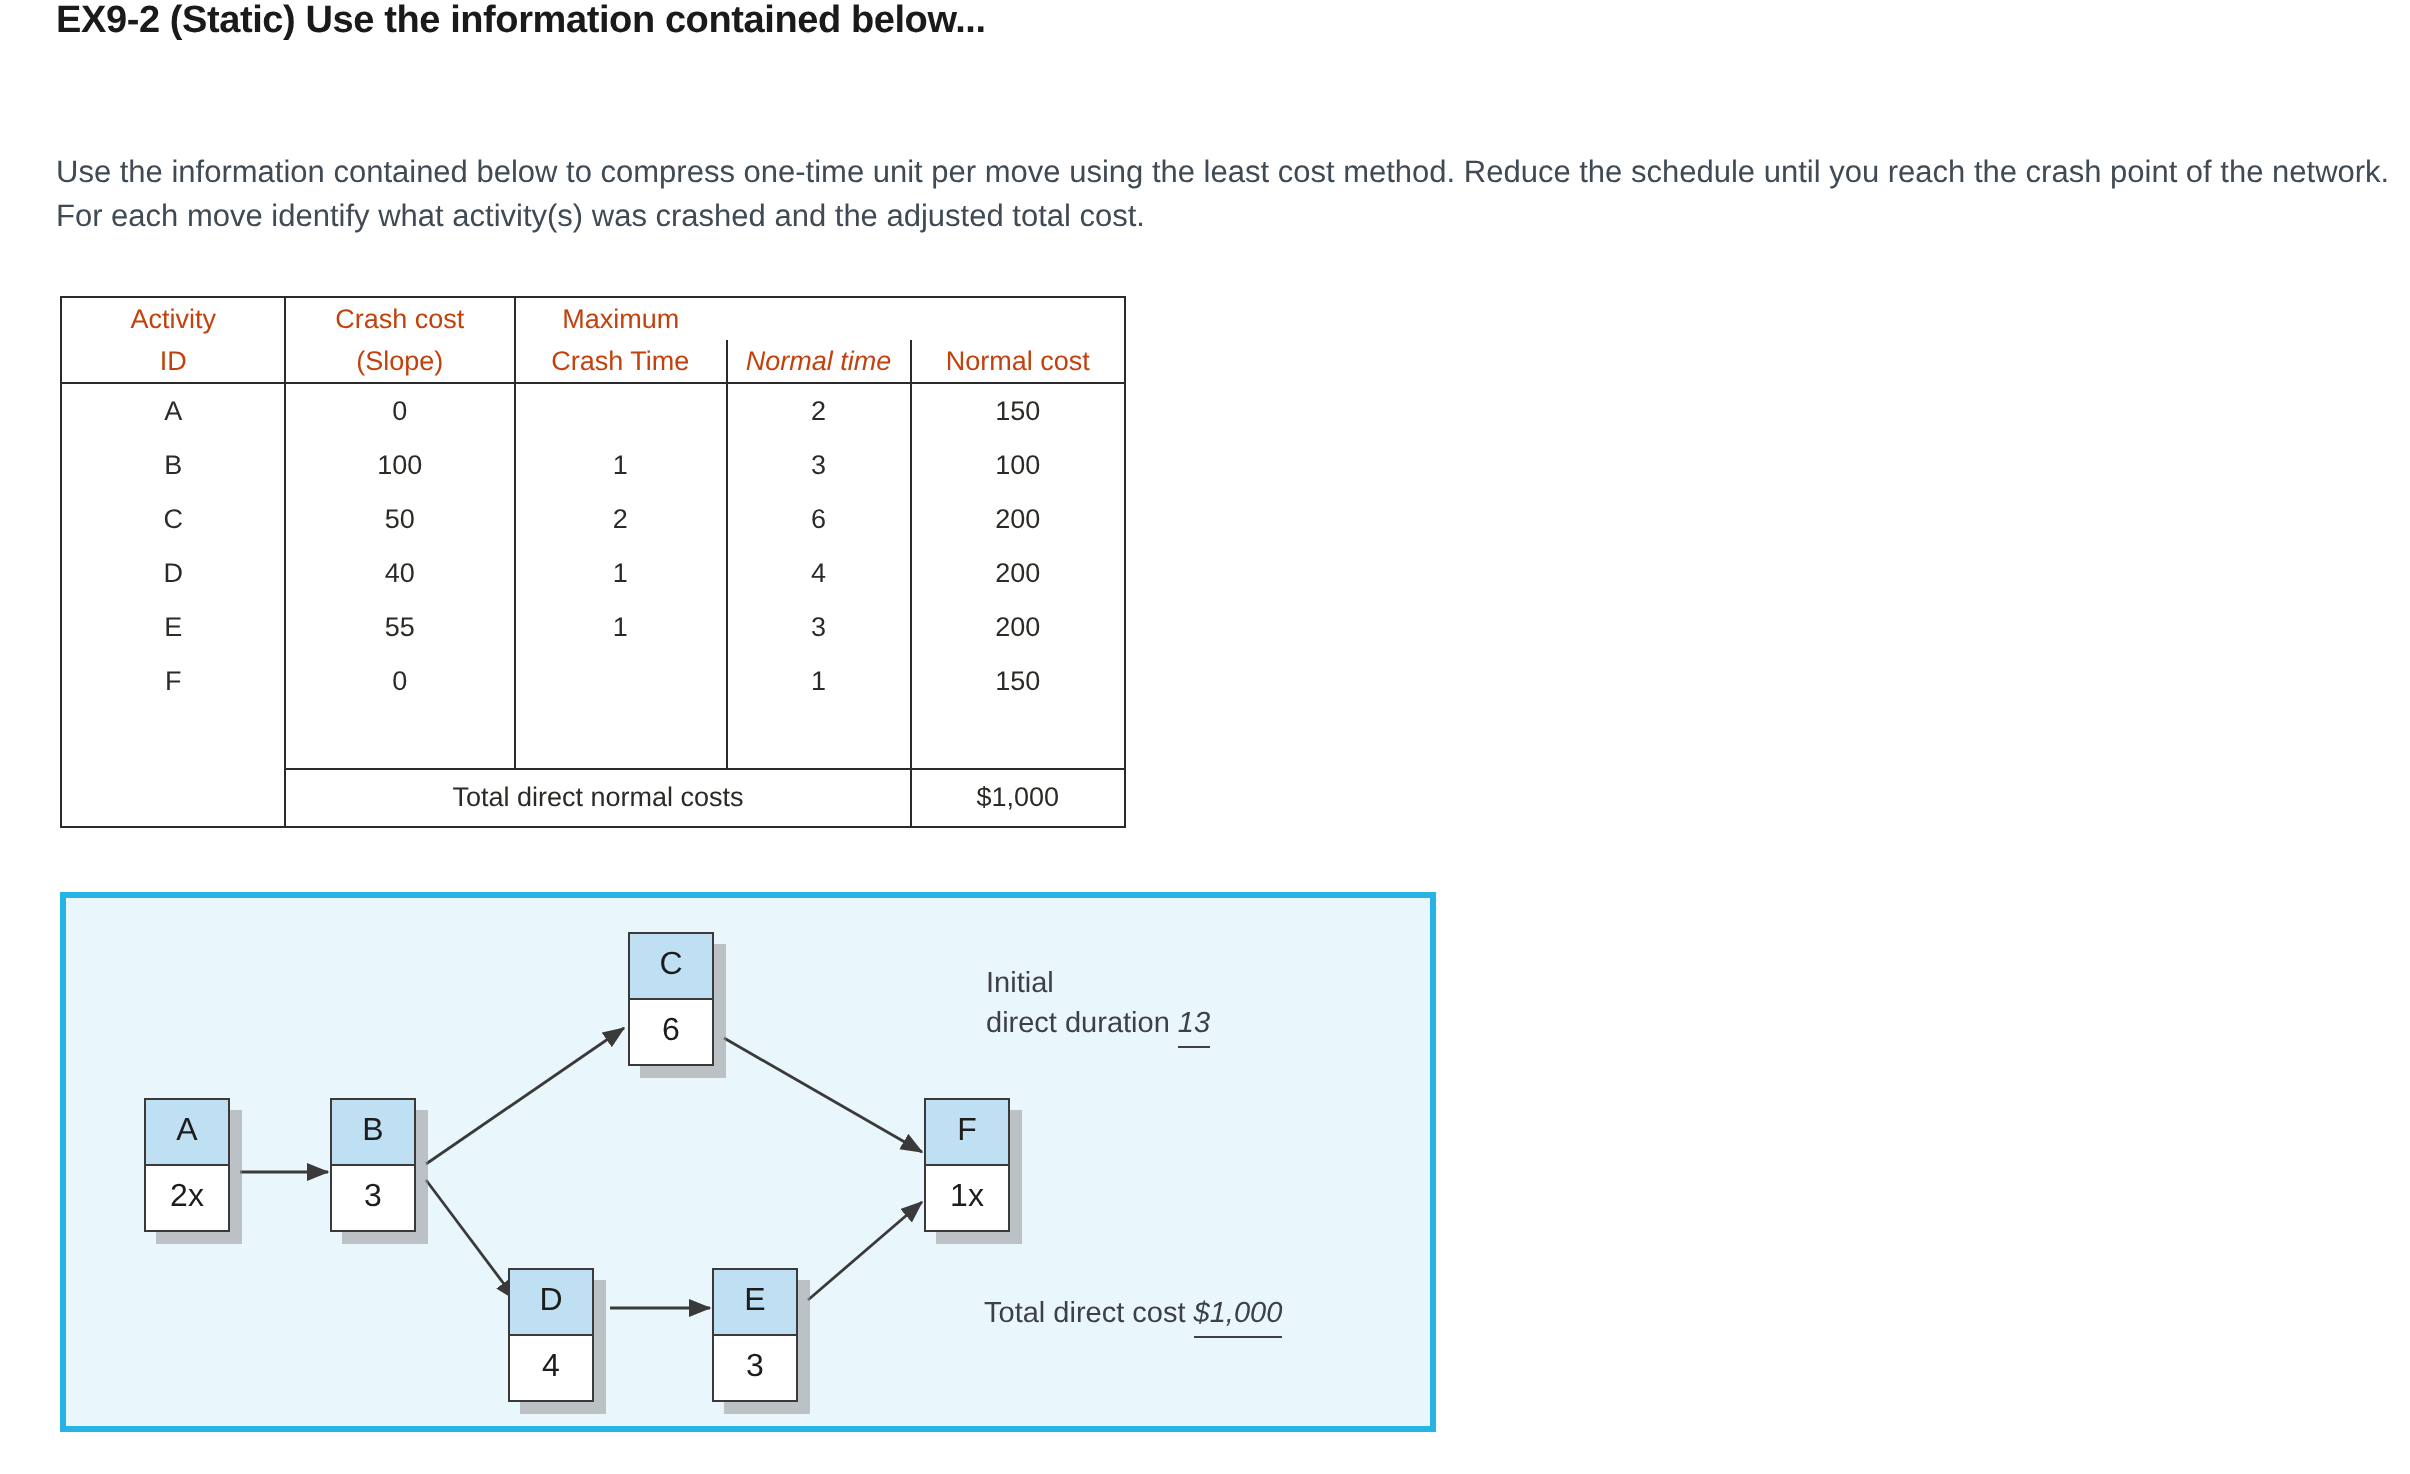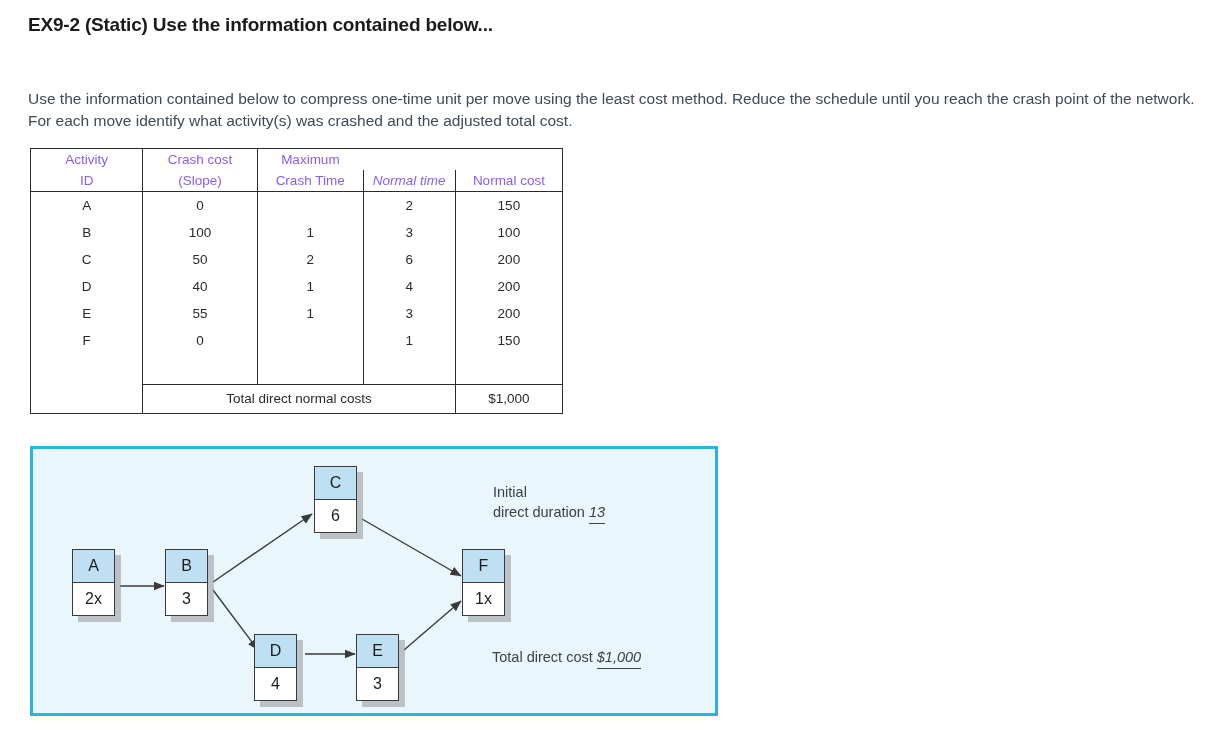--- a/index.html
+++ b/index.html
@@ -7,48 +7,48 @@
     width:1205px;height:737px;
     background:#ffffff;
     font-family:"Liberation Sans", sans-serif;
     color:#3d4852;
     overflow:hidden;
     position:relative;
   }
 
   
   .page-title{
-    position:absolute;left:28px;top:14px;
+    position:absolute;left:28px;top:0;
     font-size:19px;font-weight:bold;color:#1a1a1a;
     letter-spacing:-0.2px;
     white-space:nowrap;
   }
   .prompt{
     position:absolute;left:28px;top:76px;width:1168px;
-    font-size:15.5px;line-height:22px;color:#3f4a54;margin-top:12px;
+    font-size:15.5px;line-height:22px;color:#3f4a54;
   }
 
   
   .tbl-wrap{
     position:absolute;left:30px;top:148px;width:533px;
   }
   table.crash{
     border-collapse:collapse;
     width:533px;
     font-size:13.5px;
     color:#2d2a26;
   }
   table.crash td, table.crash th{
     padding:0;font-weight:normal;
     text-align:center;
     vertical-align:middle;
   }
   .hdr-cell{
     height:21px;line-height:21px;font-size:13.5px;
-    color:#8b5cf6;
+    color:#c2410c;
   }
   .hdr-top td{border-top:1px solid #2b2b2b;}
   .hdr-bot td{border-bottom:1px solid #2b2b2b;}
   .vl{border-left:1px solid #2b2b2b;}
   .vr{border-right:1px solid #2b2b2b;}
   .body-row td{height:27px;line-height:27px;}
   .spacer-row td{height:30px;}
   .total-row td{height:28px;line-height:28px;}
   .total-top{border-top:1px solid #2b2b2b;}
   .total-bot{border-bottom:1px solid #2b2b2b;}

